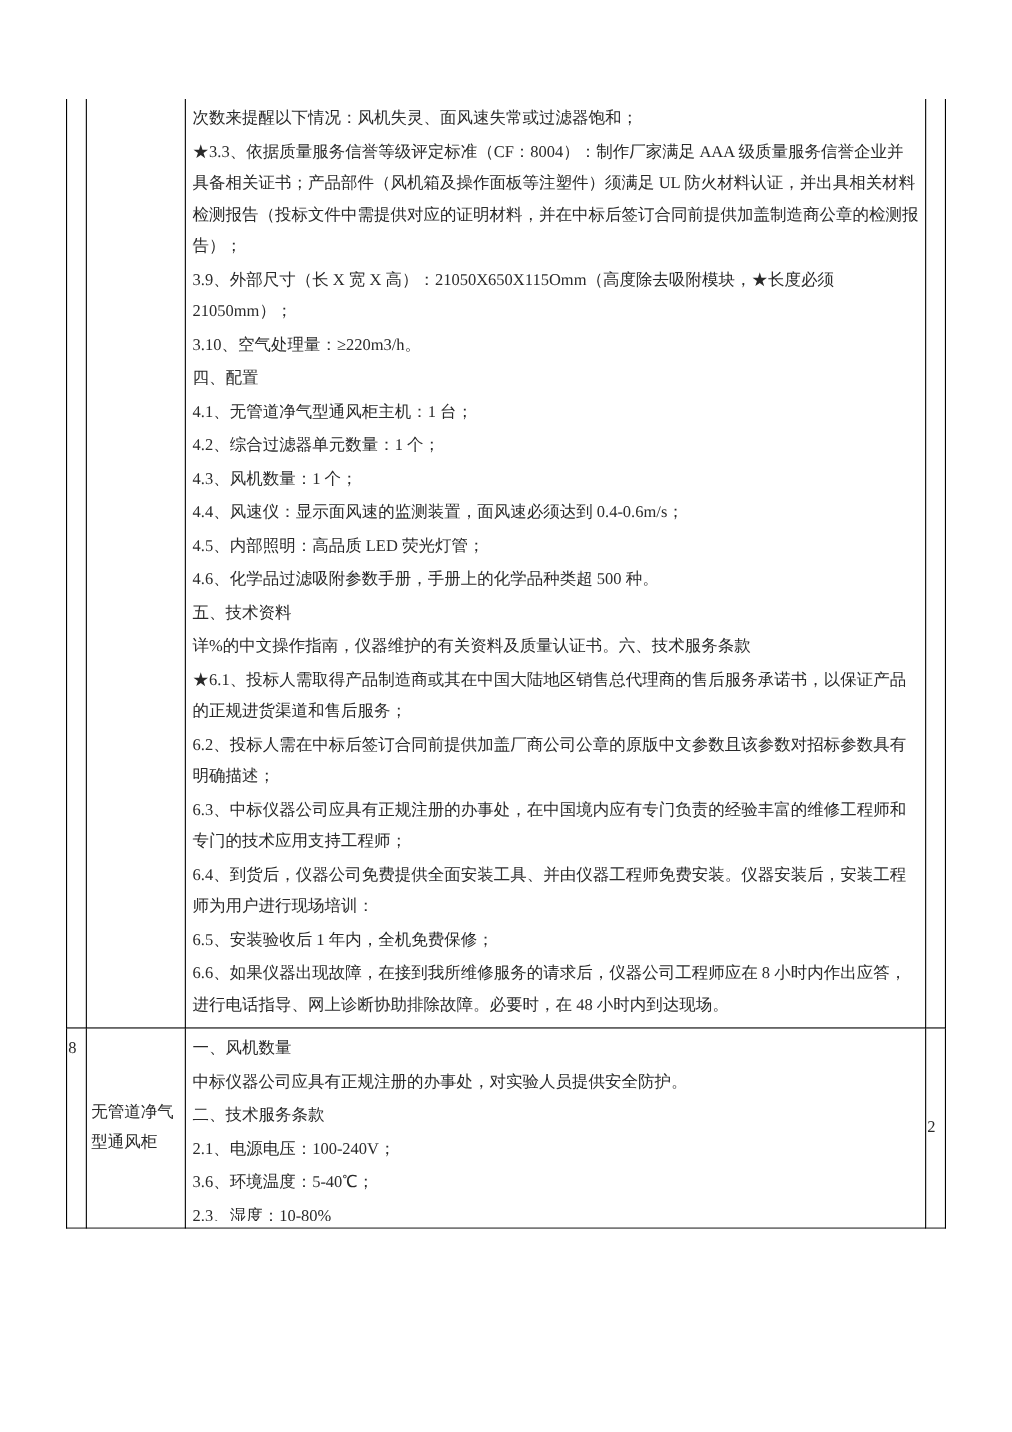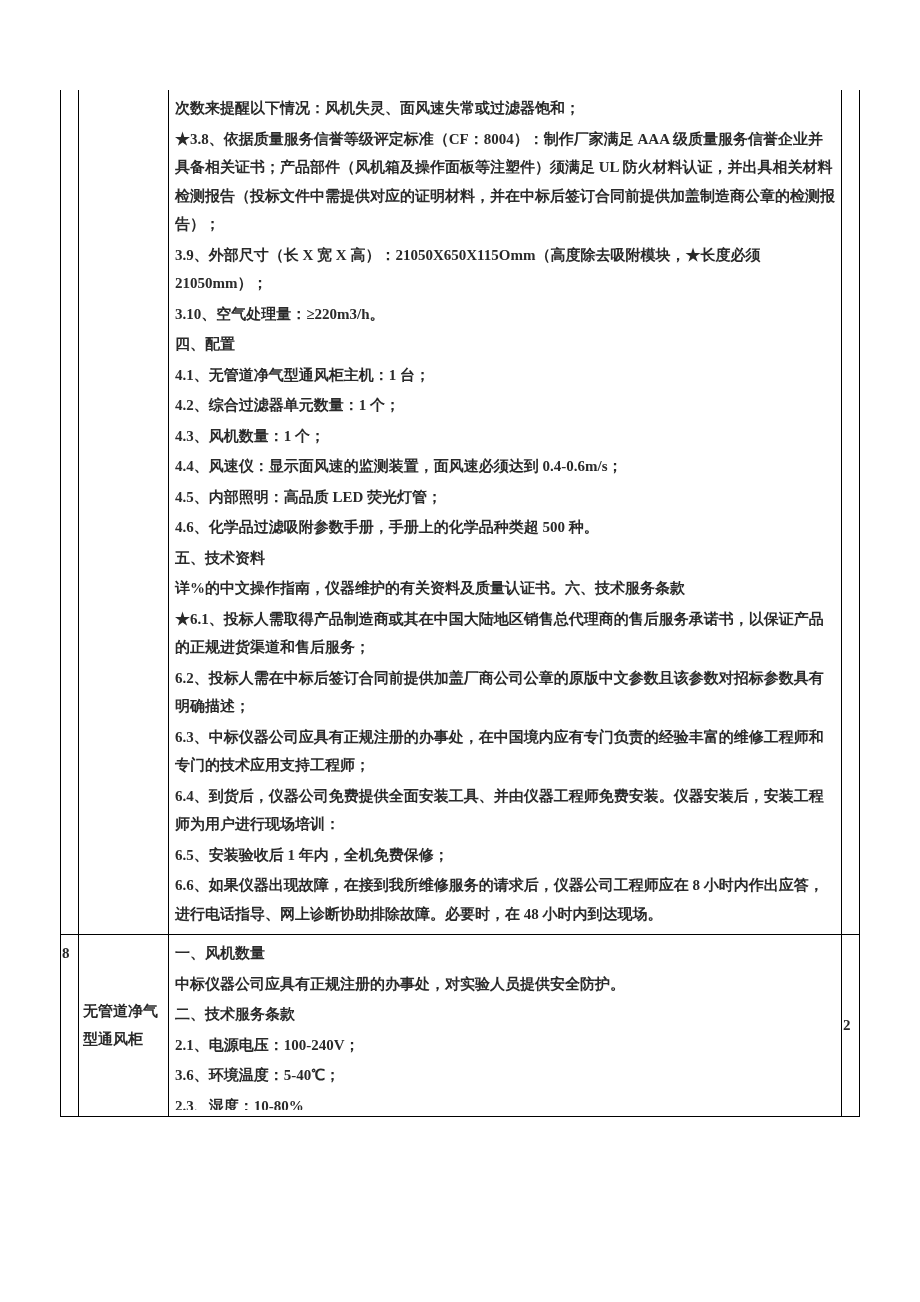--- a/index.html
+++ b/index.html
@@ -16,21 +16,20 @@
   table {
     border-collapse: collapse;
     width: 100%;
     table-layout: fixed;
   }
   td {
     border: 1px solid #000;
     vertical-align: top;
     padding: 4px 2px;
     word-wrap: break-word;
-    font-weight: bold;
   }
   td.col-idx { width: 18px; text-align: left; padding: 4px 1px; }
   td.col-name { width: 90px; padding: 4px 4px; vertical-align: middle; }
   td.col-spec { padding: 4px 6px; }
   td.col-qty { width: 18px; text-align: left; padding: 4px 1px; vertical-align: middle; }
   .row7-spec { border-top: none; padding-top: 80px; }
   .row7-idx, .row7-name, .row7-qty { border-top: none; }
   .para { margin-bottom: 2px; }
   .cutoff {
     overflow: hidden;
@@ -40,21 +39,21 @@
 </head>
 <body>
 
 <table>
   <tbody>
       <tr>
     <td class="col-idx row7-idx"></td>
     <td class="col-name row7-name"></td>
     <td class="col-spec row7-spec">
       <div class="para">次数来提醒以下情况：风机失灵、面风速失常或过滤器饱和；</div>
-      <div class="para">★3.8、依据质量服务信誉等级评定标准（CF：8004）：制作厂家满足 AAA 级质量服务信誉企业并具备相关证书；产品部件（风机箱及操作面板等注塑件）须满足 UL 防火材料认证，并出具相关材料检测报告（投标文件中需提供对应的证明材料，并在中标后签订合同前提供加盖制造商公章的检测报告）；</div>
+      <div class="para">★3.3、依据质量服务信誉等级评定标准（CF：8004）：制作厂家满足 AAA 级质量服务信誉企业并具备相关证书；产品部件（风机箱及操作面板等注塑件）须满足 UL 防火材料认证，并出具相关材料检测报告（投标文件中需提供对应的证明材料，并在中标后签订合同前提供加盖制造商公章的检测报告）；</div>
       <div class="para">3.9、外部尺寸（长 X 宽 X 高）：21050X650X115Omm（高度除去吸附模块，★长度必须 21050mm）；</div>
       <div class="para">3.10、空气处理量：≥220m3/h。</div>
       <div class="para">四、配置</div>
       <div class="para">4.1、无管道净气型通风柜主机：1 台；</div>
       <div class="para">4.2、综合过滤器单元数量：1 个；</div>
       <div class="para">4.3、风机数量：1 个；</div>
       <div class="para">4.4、风速仪：显示面风速的监测装置，面风速必须达到 0.4-0.6m/s；</div>
       <div class="para">4.5、内部照明：高品质 LED 荧光灯管；</div>
       <div class="para">4.6、化学品过滤吸附参数手册，手册上的化学品种类超 500 种。</div>
       <div class="para">五、技术资料</div>

